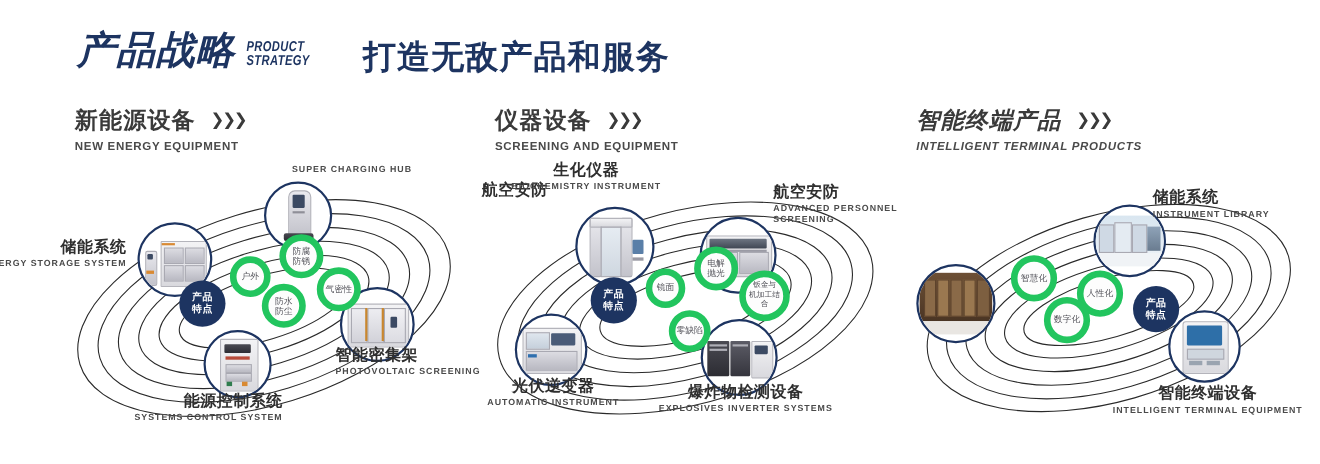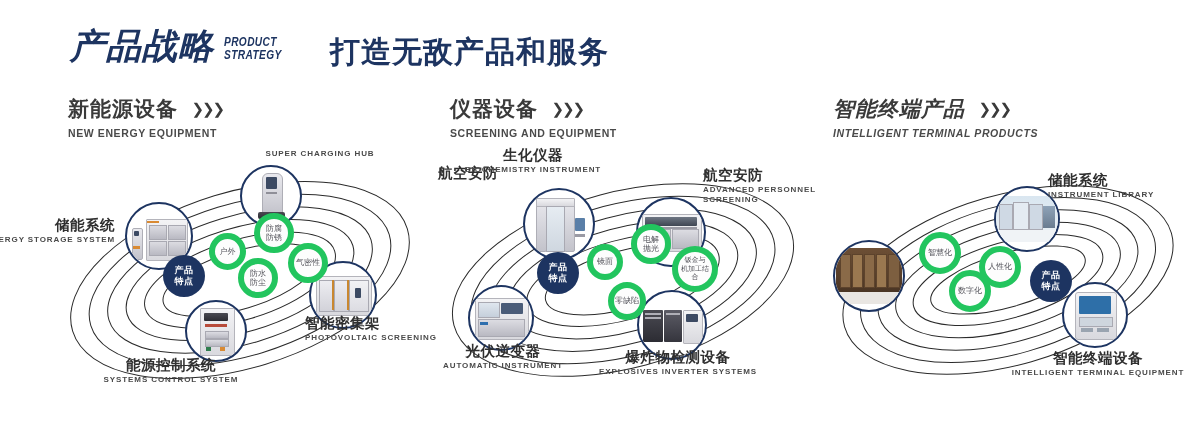--- a/index.html
+++ b/index.html
@@ -185,21 +185,21 @@
       <div class="dev" style="width:40px;height:50px;">
         <div class="cab" style="left:4px;top:2px;width:33px;height:46px;"></div>
         <div class="dark" style="left:8px;top:7px;width:24px;height:8px;border-radius:1px;"></div>
         <div class="stripe" style="left:9px;top:18px;width:22px;height:3px;background:#b84b3a;"></div>
         <div class="pane" style="left:9px;top:25px;width:22px;height:6px;"></div>
         <div class="pane" style="left:9px;top:33px;width:22px;height:6px;"></div>
         <div class="stripe" style="left:10px;top:41px;width:5px;height:4px;background:#2f7d4e;"></div>
         <div class="stripe" style="left:24px;top:41px;width:5px;height:4px;background:#d98a33;"></div>
       </div>
     </div>
-    <div class="lbl center" style="left:26px;top:202px;width:200px;">
+    <div class="lbl center" style="left:12px;top:202px;width:200px;text-align:right;">
       <div class="cn">能源控制系统</div>
       <div class="en">SYSTEMS CONTROL SYSTEM</div>
     </div>
 
     <div class="badge" style="left:118px;top:100px;width:42px;height:42px;">
       <span>产品</span>
       <span>特点</span>
     </div>
 
     <div class="bubble" style="left:164px;top:78px;width:37px;height:37px;">

